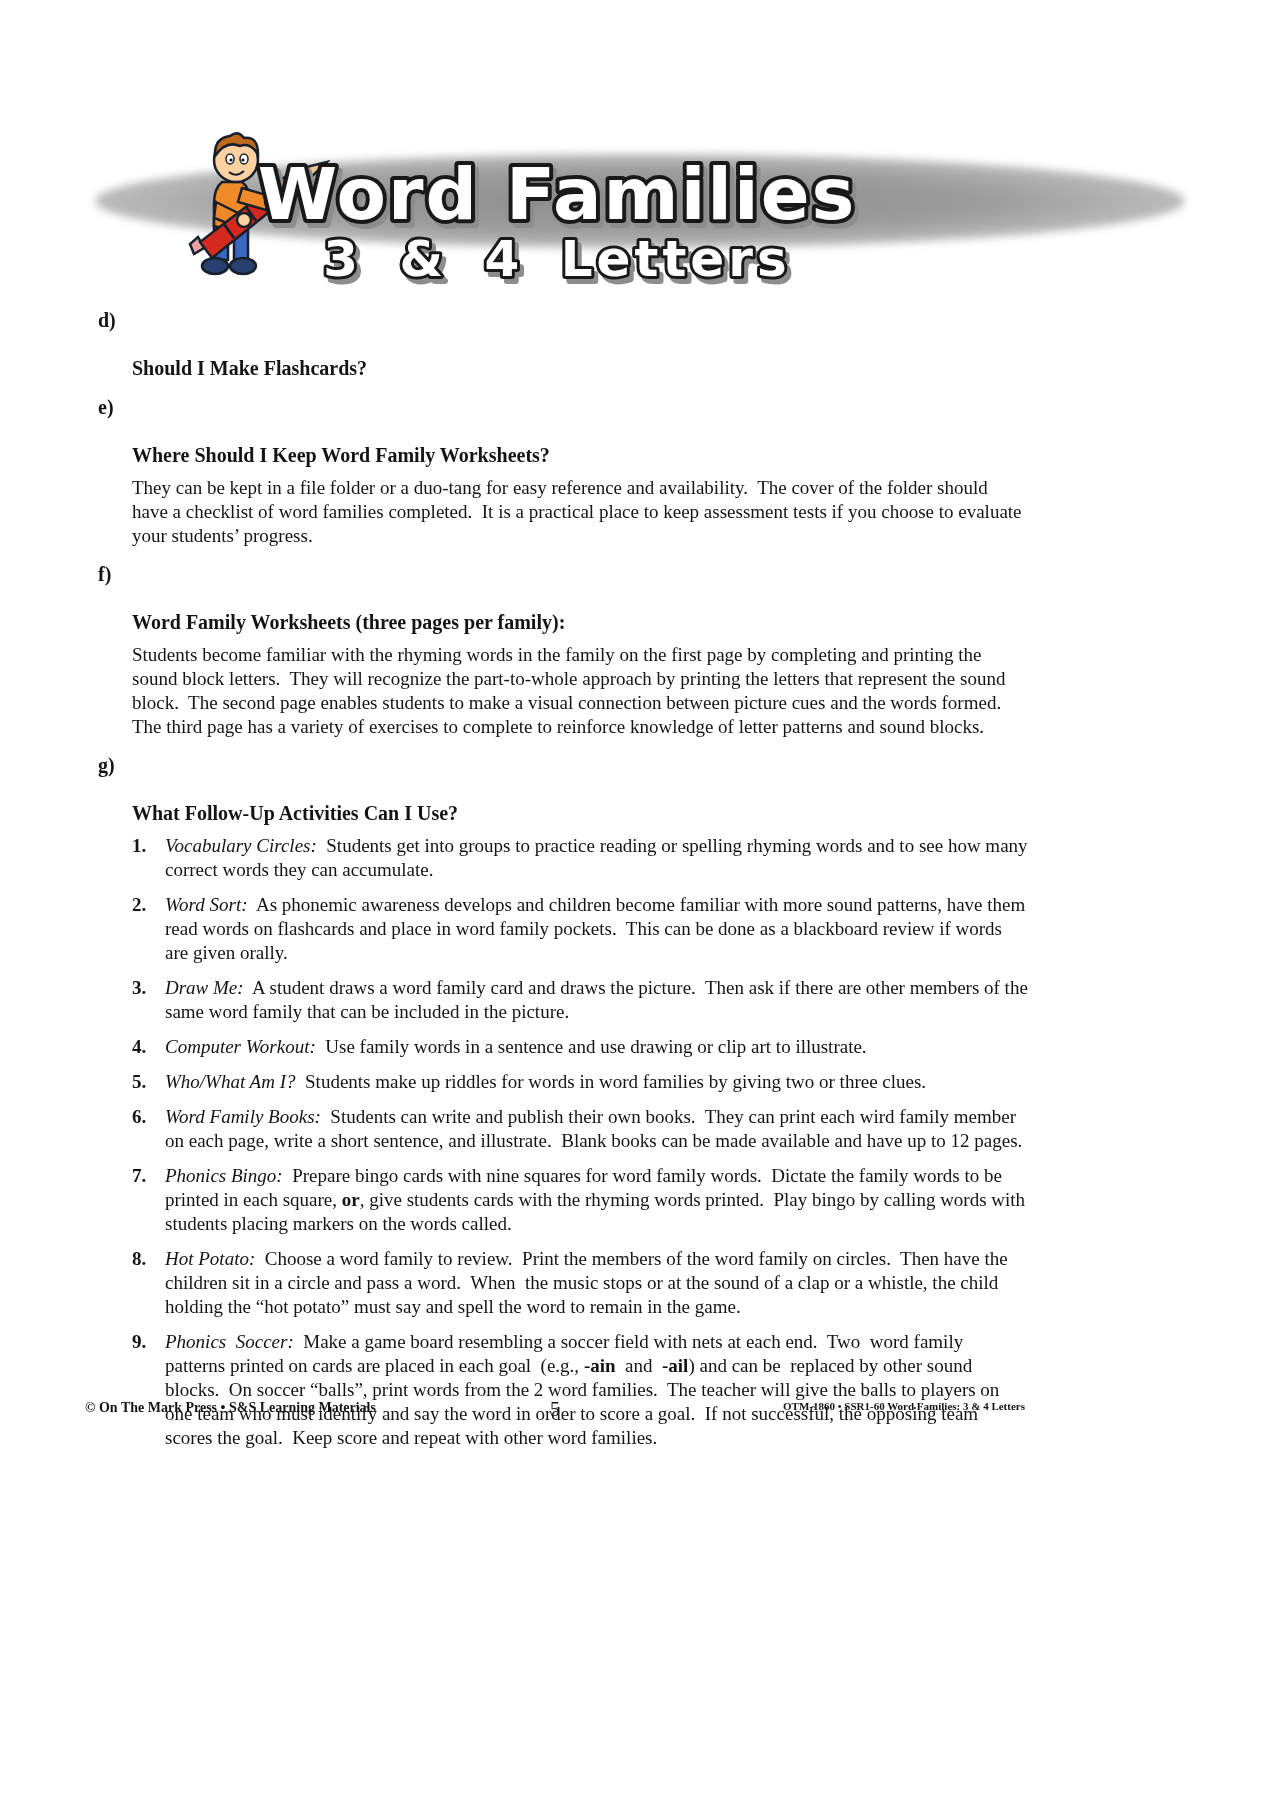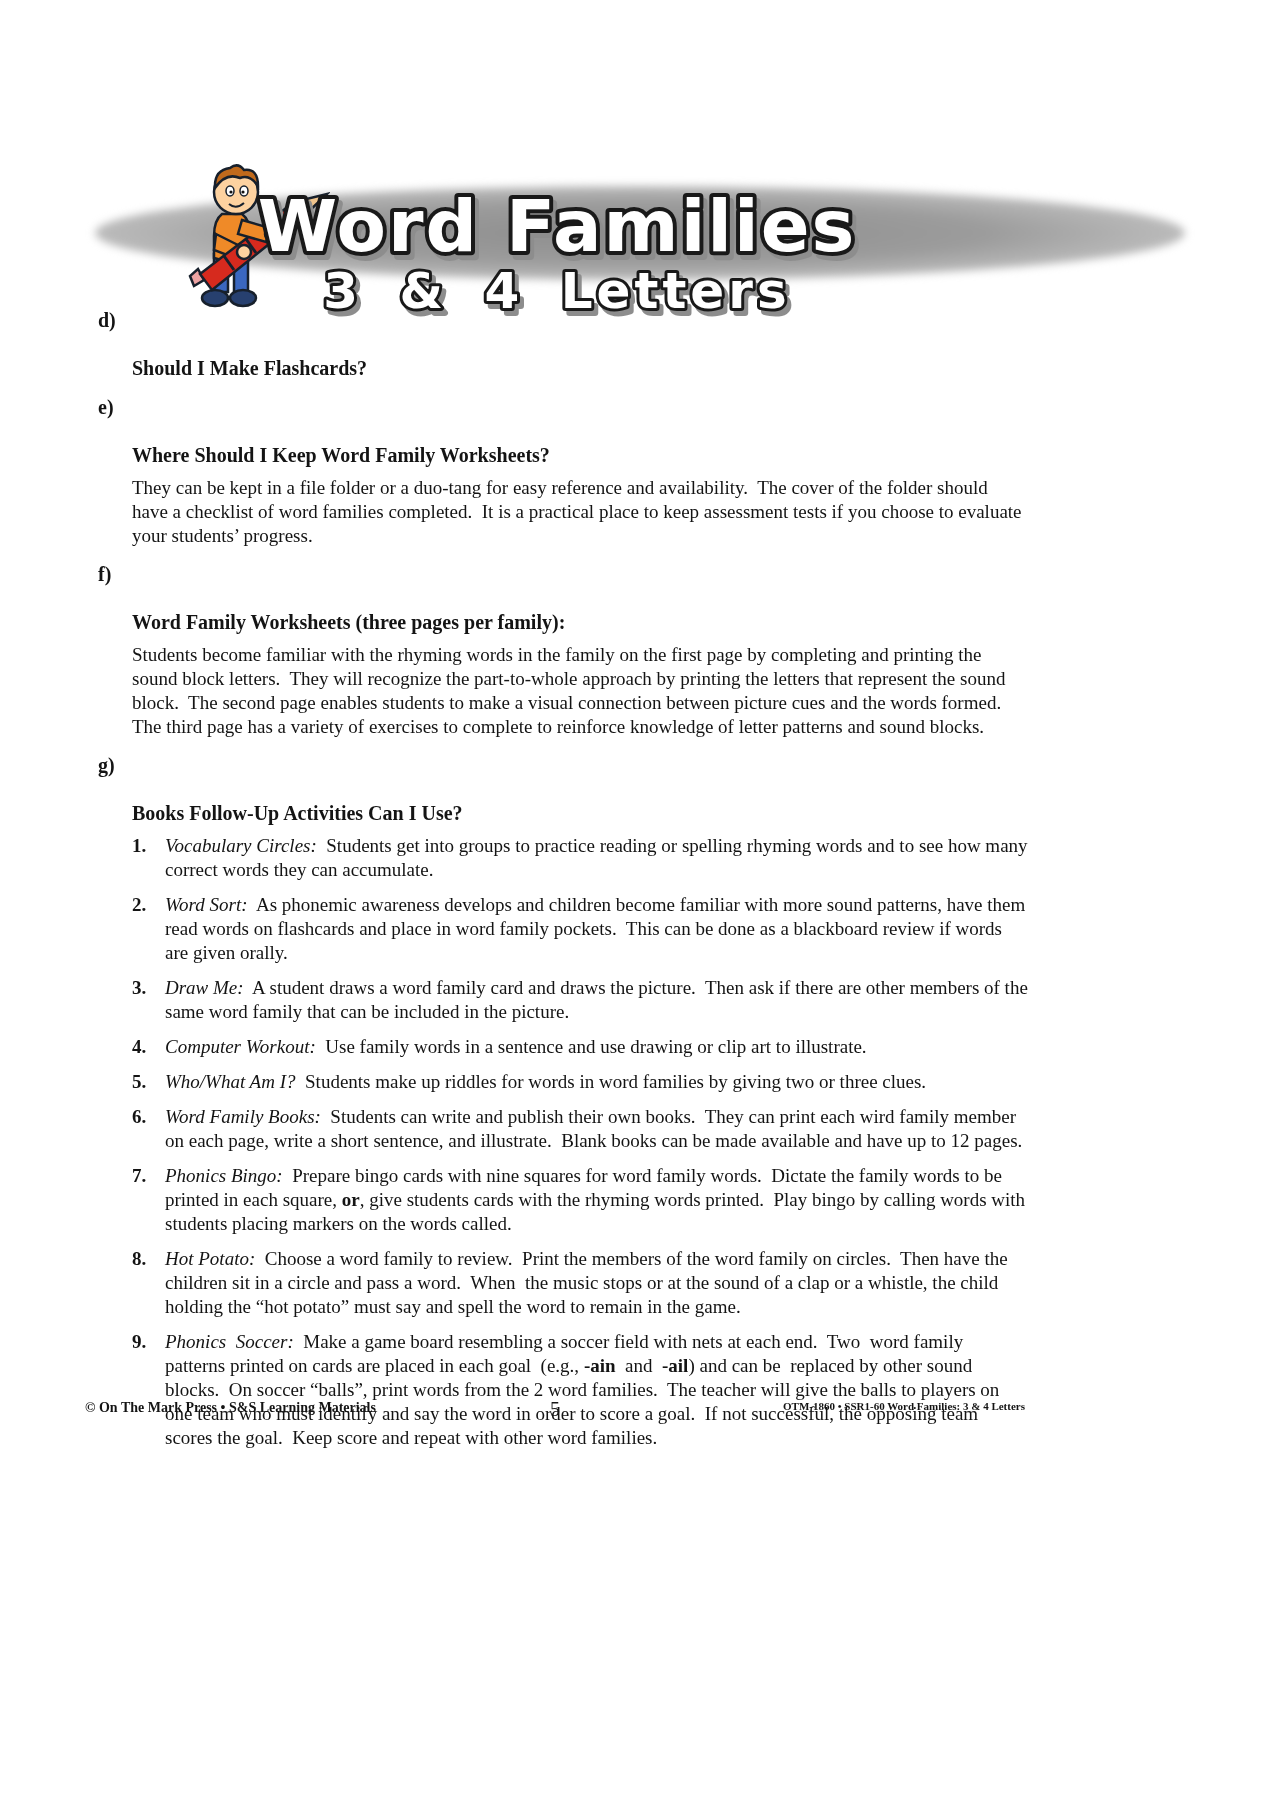--- a/index.html
+++ b/index.html
@@ -6,21 +6,21 @@
   html, body { margin: 0; padding: 0; }
   body {
     width: 1274px; height: 1813px;
     background: #ffffff;
     font-family: "Liberation Serif", "DejaVu Serif", serif;
     color: #141414;
   }
   .page { position: relative; width: 1274px; height: 1813px; overflow: hidden; background: #fff; }
 
   
-  .header-band { position: absolute; left: 0; top: 156px; width: 1274px; height: 180px; }
+  .header-band { position: absolute; left: 0; top: 124px; width: 1274px; height: 180px; }
   .swoosh {
     position: absolute; left: 95px; top: 30px; width: 1090px; height: 94px;
     border-radius: 50%;
     background: radial-gradient(ellipse at 50% 50%, #8d8d8d 0%, #9c9c9c 45%, #bdbdbd 72%, rgba(238,238,238,0) 97%);
     filter: blur(4px);
   }
   .title-svg { position: absolute; left: 227px; top: 10px; filter: drop-shadow(4px 5px 0 #8d8d8d); }
   .bubble {
     font-family: "DejaVu Sans", sans-serif;
     font-weight: bold;
@@ -115,21 +115,21 @@
       <section class="section">
         <div class="section-heading-row">
           <span class="section-label">f)</span>
           <span class="section-heading">Word Family Worksheets (three pages per family):</span>
         </div>
         <p class="section-paragraph">Students become familiar with the rhyming words in the family on the first page by completing and printing the sound block letters.  They will recognize the part-to-whole approach by printing the letters that represent the sound block.  The second page enables students to make a visual connection between picture cues and the words formed.  The third page has a variety of exercises to complete to reinforce knowledge of letter patterns and sound blocks.</p>
       </section>
       <section class="section">
         <div class="section-heading-row">
           <span class="section-label">g)</span>
-          <span class="section-heading">Books Follow-Up Activities Can I Use?</span>
+          <span class="section-heading">What Follow-Up Activities Can I Use?</span>
         </div>
         <div class="list-item">
           <span class="item-number">1.</span>
           <div class="item-body"><em class="item-title">Vocabulary Circles:</em><span>  Students get into groups to practice reading or spelling rhyming words and to see how many correct words they can accumulate.</span></div>
         </div>
         <div class="list-item">
           <span class="item-number">2.</span>
           <div class="item-body"><em class="item-title">Word Sort:</em><span>  As phonemic awareness develops and children become familiar with more sound patterns, have them read words on flashcards and place in word family pockets.  This can be done as a blackboard review if words are given orally.</span></div>
         </div>
         <div class="list-item">

